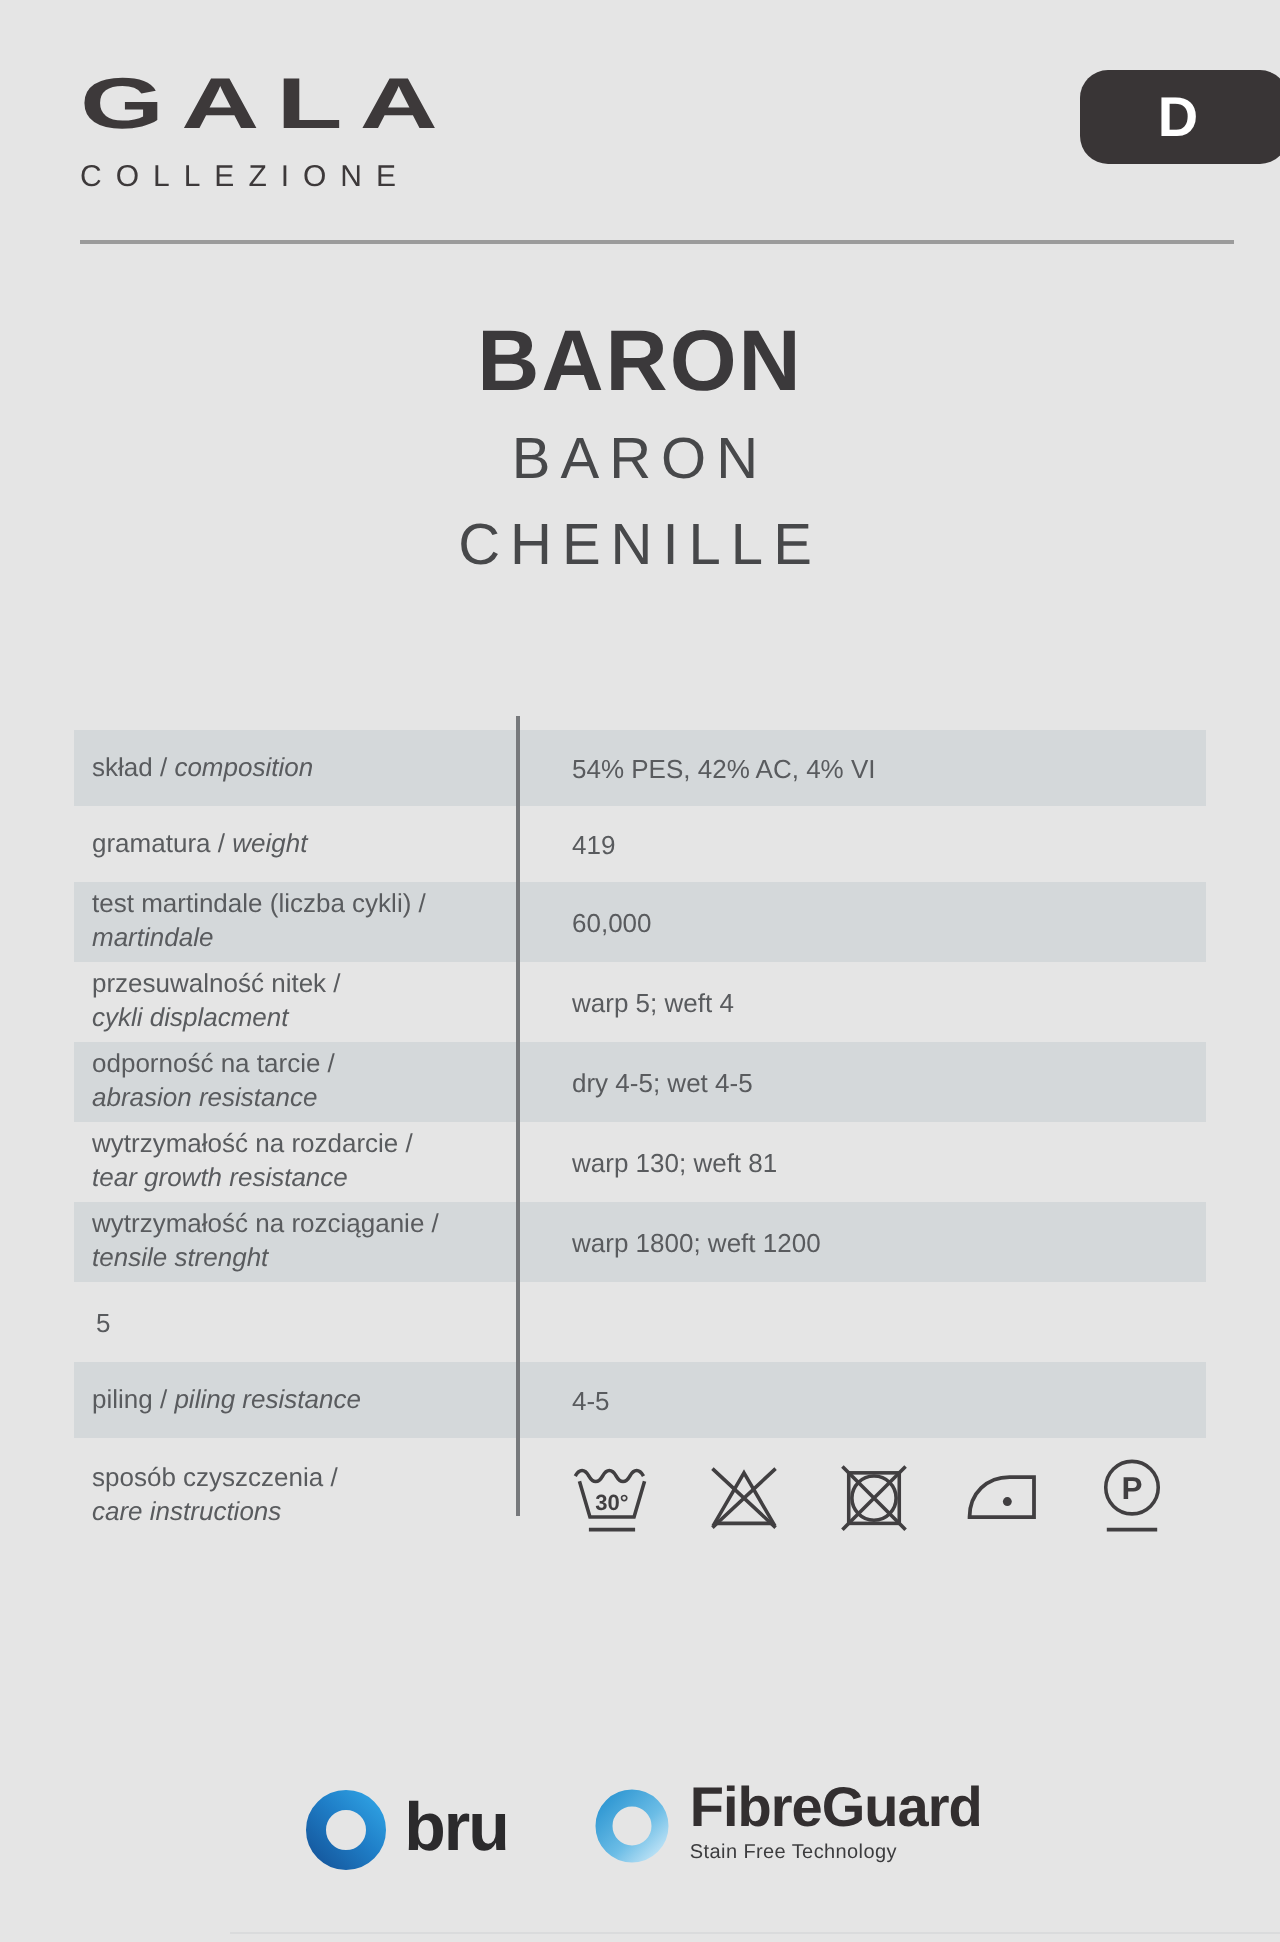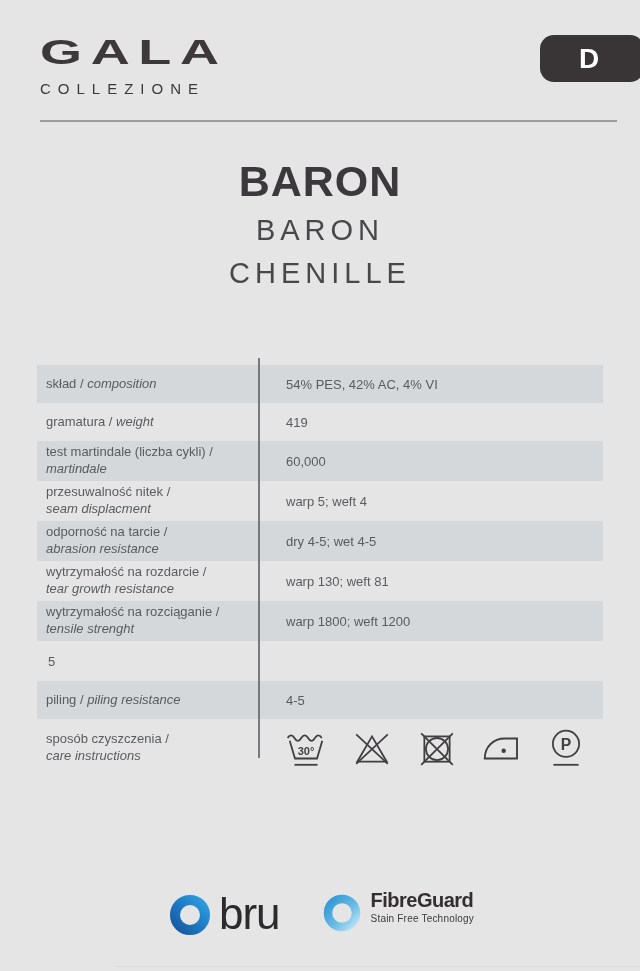--- a/index.html
+++ b/index.html
@@ -37,23 +37,23 @@
   
   .care-icons { display:flex; align-items:center; gap:26px; }
   .care-icons svg { display:block; }
   .cs { stroke:#413f41; stroke-width:1.7; fill:none; }
   .cs-txt { fill:#413f41; stroke:none; font-family:"Liberation Sans", sans-serif; font-weight:700; }
 
   
   .footer { position:absolute; top:890px; left:0; width:640px; display:flex; justify-content:center;
             align-items:flex-start; gap:40px; }
   .bru { display:flex; align-items:center; gap:5px; }
-  .bru-text { font-size:44px; font-weight:400; color:#2b2a2c; line-height:1; letter-spacing:-1px; }
+  .bru-text { font-size:34px; font-weight:700; color:#2b2a2c; line-height:1; letter-spacing:-1px; }
   .fg { display:flex; align-items:flex-start; gap:7px; }
-  .fg-name { font-size:20px; font-weight:700; color:#332f30; line-height:1; letter-spacing:-0.5px; }
+  .fg-name { font-size:28px; font-weight:700; color:#332f30; line-height:1; letter-spacing:-0.5px; }
   .fg-tag { font-size:10px; font-weight:400; color:#3c3c3e; margin-top:3px; letter-spacing:0.2px; }
   .rule-bottom { position:absolute; left:115px; top:966px; width:525px; height:1px; background:#dadbdc; }
 </style>
 </head>
 <body>
 
 <div class="page">
 
   <div class="logo">
     <div class="logo-brand">GALA</div>
@@ -91,21 +91,21 @@
       <div class="cell label">
         <span class="pl">test martindale (liczba cykli) /</span>
         <em class="en">martindale</em>
       </div>
       <div class="cell value">60,000</div>
     </div>
 
     <div class="row h40 two">
       <div class="cell label">
         <span class="pl">przesuwalność nitek /</span>
-        <em class="en">seam displacment</em>
+        <em class="en">cykli displacment</em>
       </div>
       <div class="cell value">warp 5; weft 4</div>
     </div>
 
     <div class="row gray h40 two">
       <div class="cell label">
         <span class="pl">odporność na tarcie /</span>
         <em class="en">abrasion resistance</em>
       </div>
       <div class="cell value">dry 4-5; wet 4-5</div>

